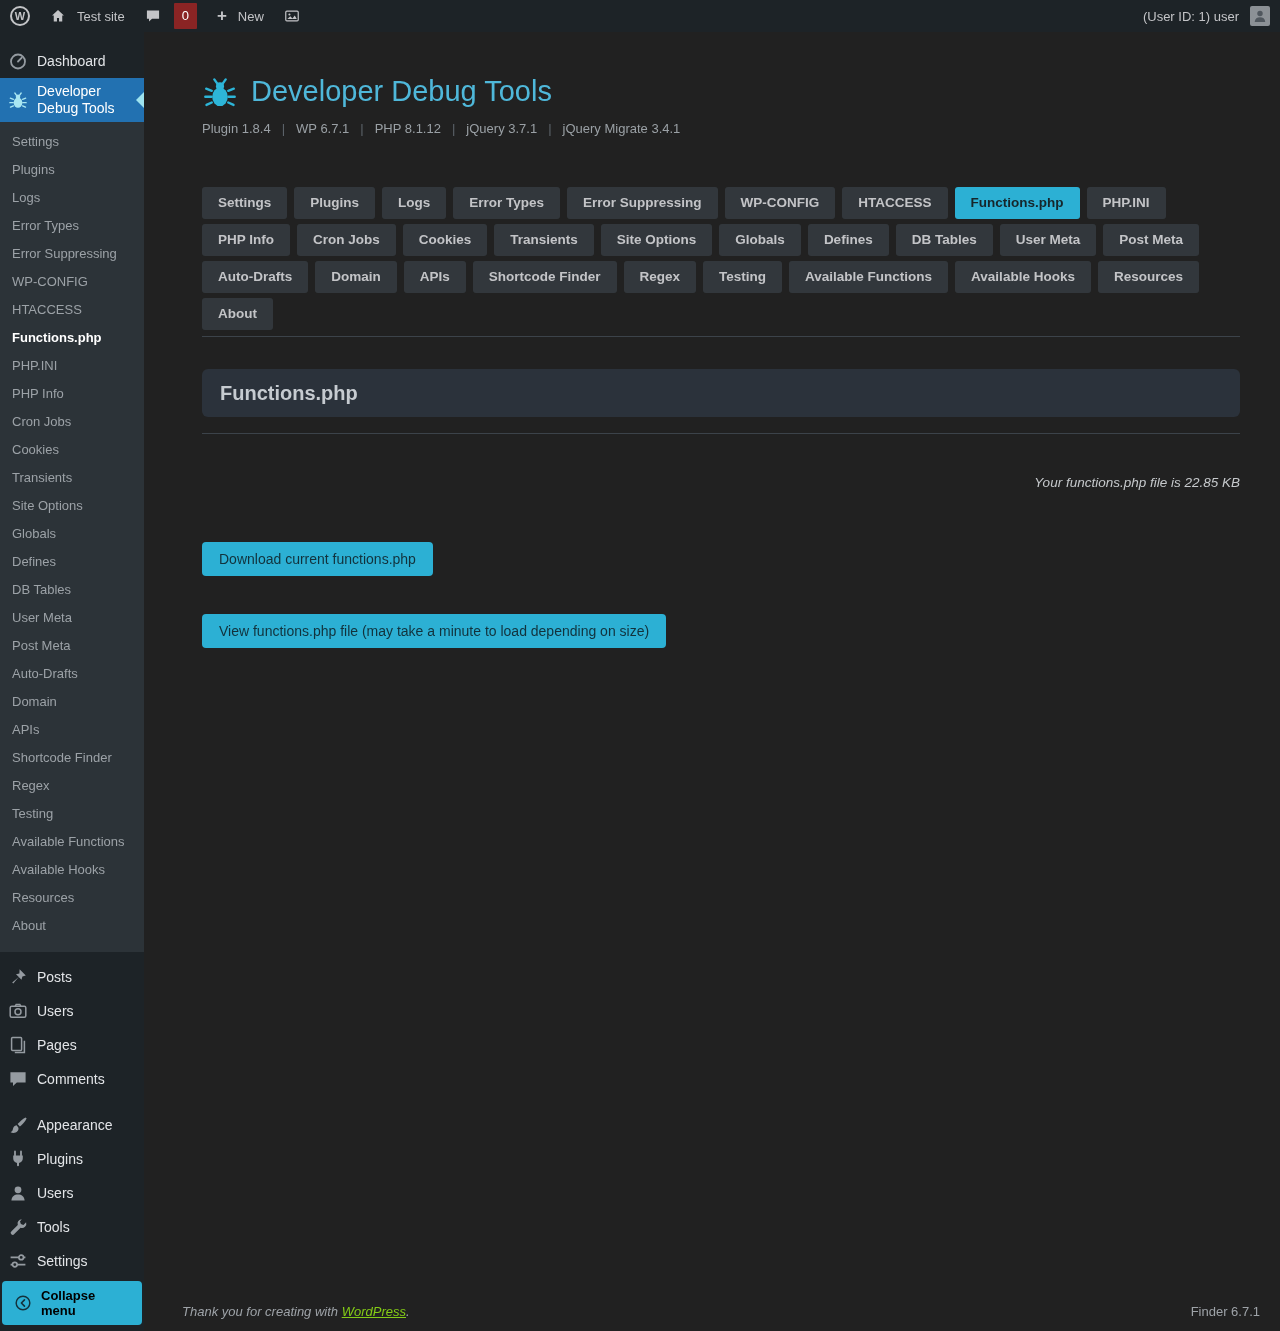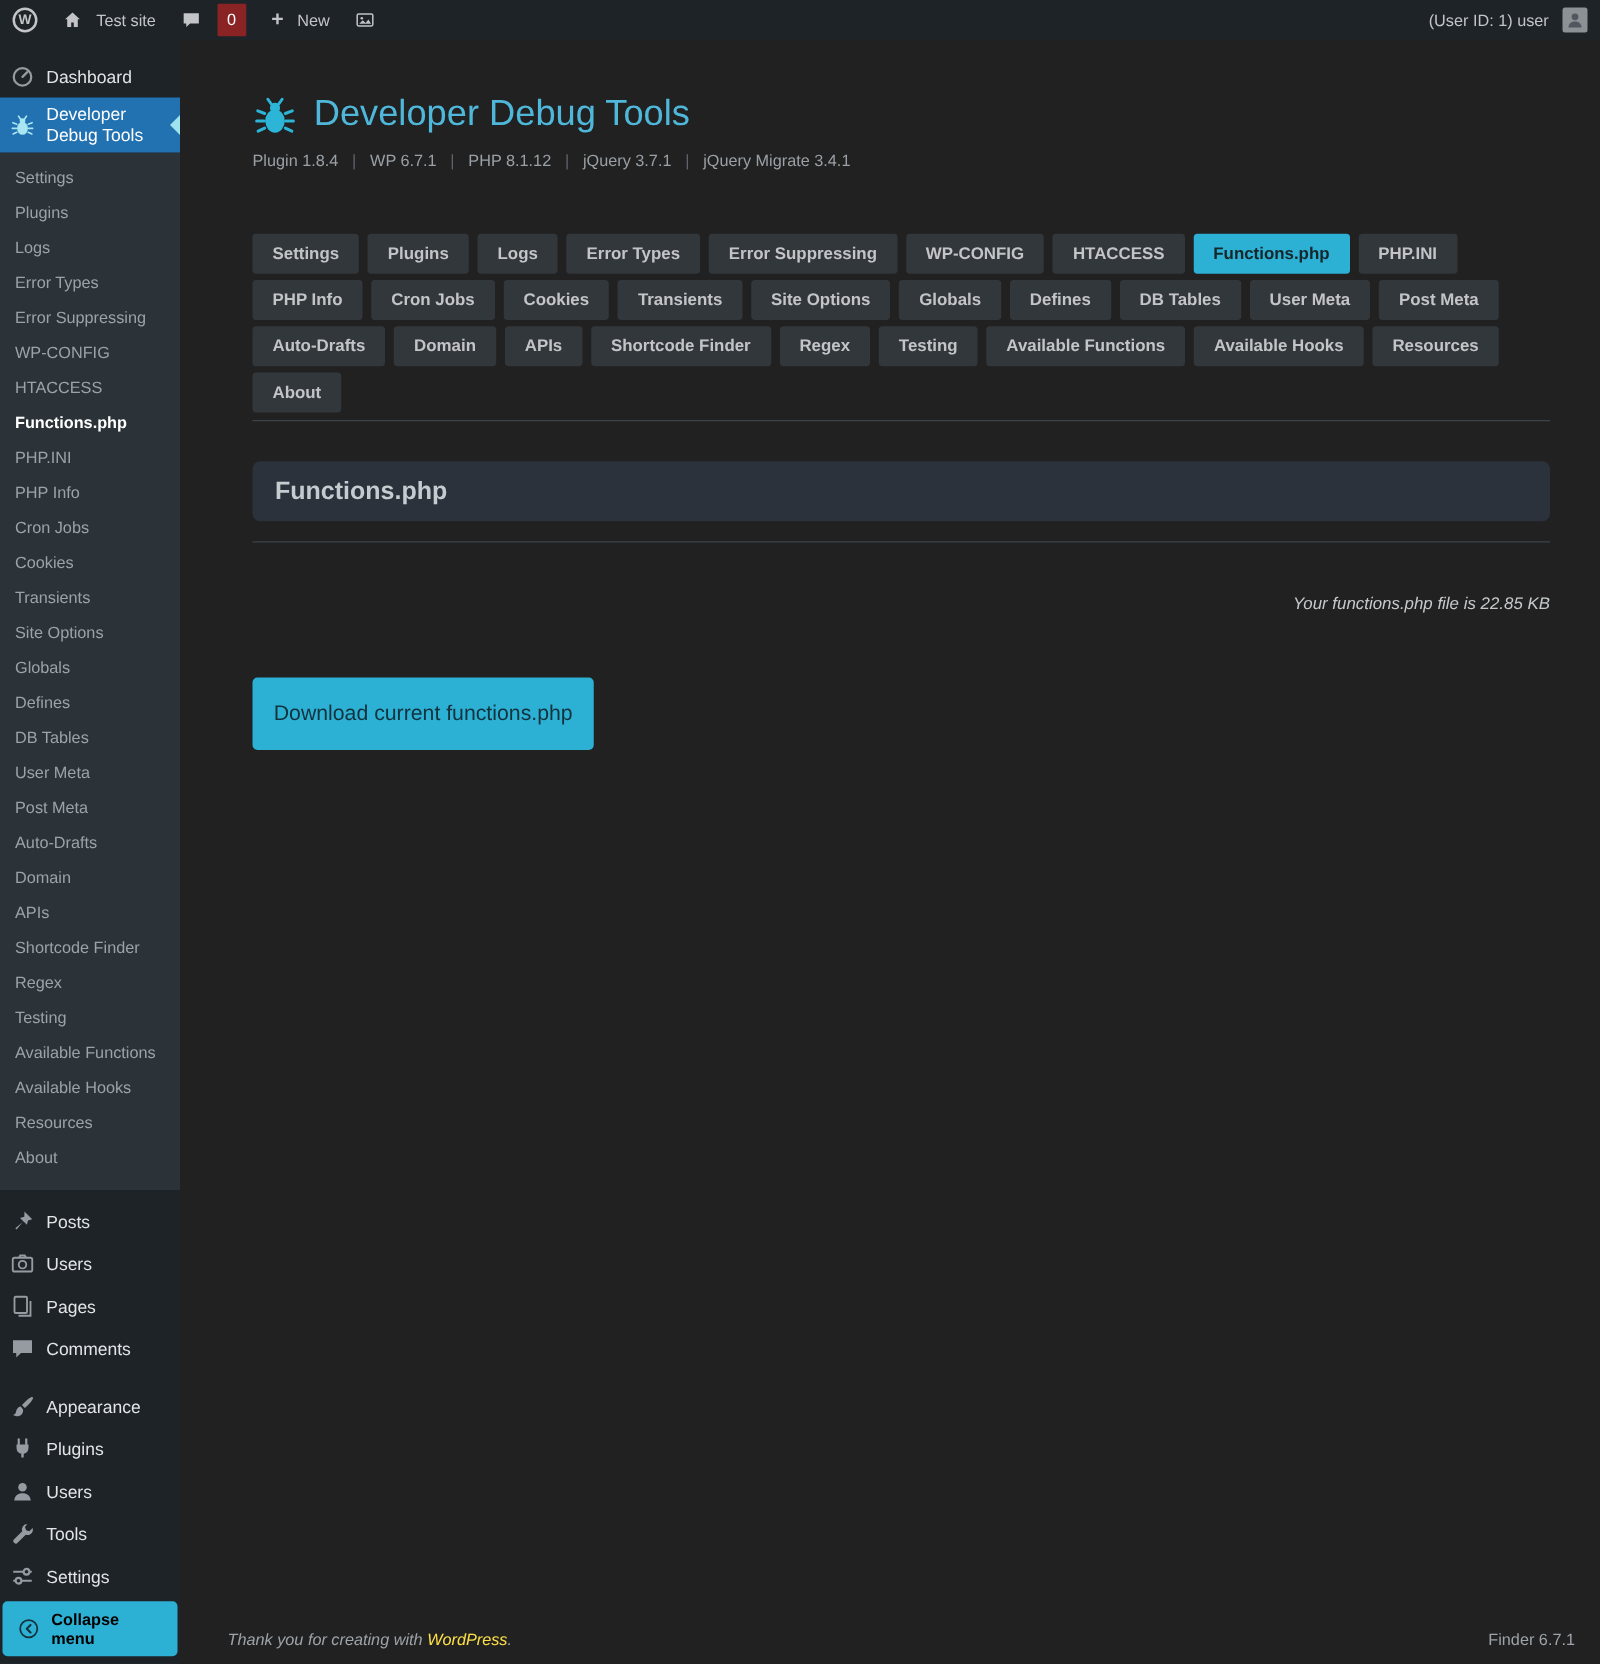--- a/index.html
+++ b/index.html
@@ -121,32 +121,32 @@
 
   .panel-heading{
     margin-top:32px;background:#2b323b;border-radius:6px;
     padding:13px 18px;font-size:20px;font-weight:600;color:#c6cbd0;line-height:22px;
   }
   .desc{margin:28px 0 0;color:#b2b6ba;font-size:13px;}
   hr.divider{border:none;border-top:1px solid var(--border-col);margin:16px 0 0;}
   .file-info{margin:41px 0 0;font-style:italic;font-size:13.5px;color:#c6c9cc;text-align:right;}
   .btn{
     display:block;background:var(--accent);color:#12323c;border:none;border-radius:4px;
-    padding:21px 17px;font-size:17px;line-height:16px;
+    padding:9px 17px;font-size:14px;line-height:16px;
   }
   .btn-download{margin-top:52px;}
   .btn-view{margin-top:38px;}
 
   
   #footer{
     display:flex;justify-content:space-between;align-items:center;
     padding:8px 20px 12px 22px;font-size:13px;color:var(--muted);
   }
   .foot-left{font-style:italic;}
-  .foot-left a{color:#fde047;}
+  .foot-left a{color:#84cc16;text-decoration:underline;}
 </style>
 </head>
 <body>
 
 <svg width="0" height="0" style="position:absolute" aria-hidden="true">
   <defs>
     <symbol id="sym-house" viewBox="0 0 20 20">
       <path d="M10 2.6 2.6 9.3h2.1V17h4v-4.6h2.6V17h4V9.3h2.1z" fill="currentColor"></path>
     </symbol>
     <symbol id="sym-bubble" viewBox="0 0 20 20">
@@ -474,20 +474,21 @@
       <span>Functions.php</span>
     </div>
 
 
     <hr class="divider">
 
     <p class="file-info">Your functions.php file is 22.85 KB</p>
 
     <button class="btn btn-download">Download current functions.php</button>
 
+    <button class="btn btn-view">View functions.php file (may take a minute to load depending on size)</button>
 
   </div>
 
   <footer id="footer">
     <div class="foot-left">
       <span>Thank you for creating with </span><a>WordPress</a><span>.</span>
     </div>
     <div class="foot-right">Finder 6.7.1</div>
   </footer>
 </div>

